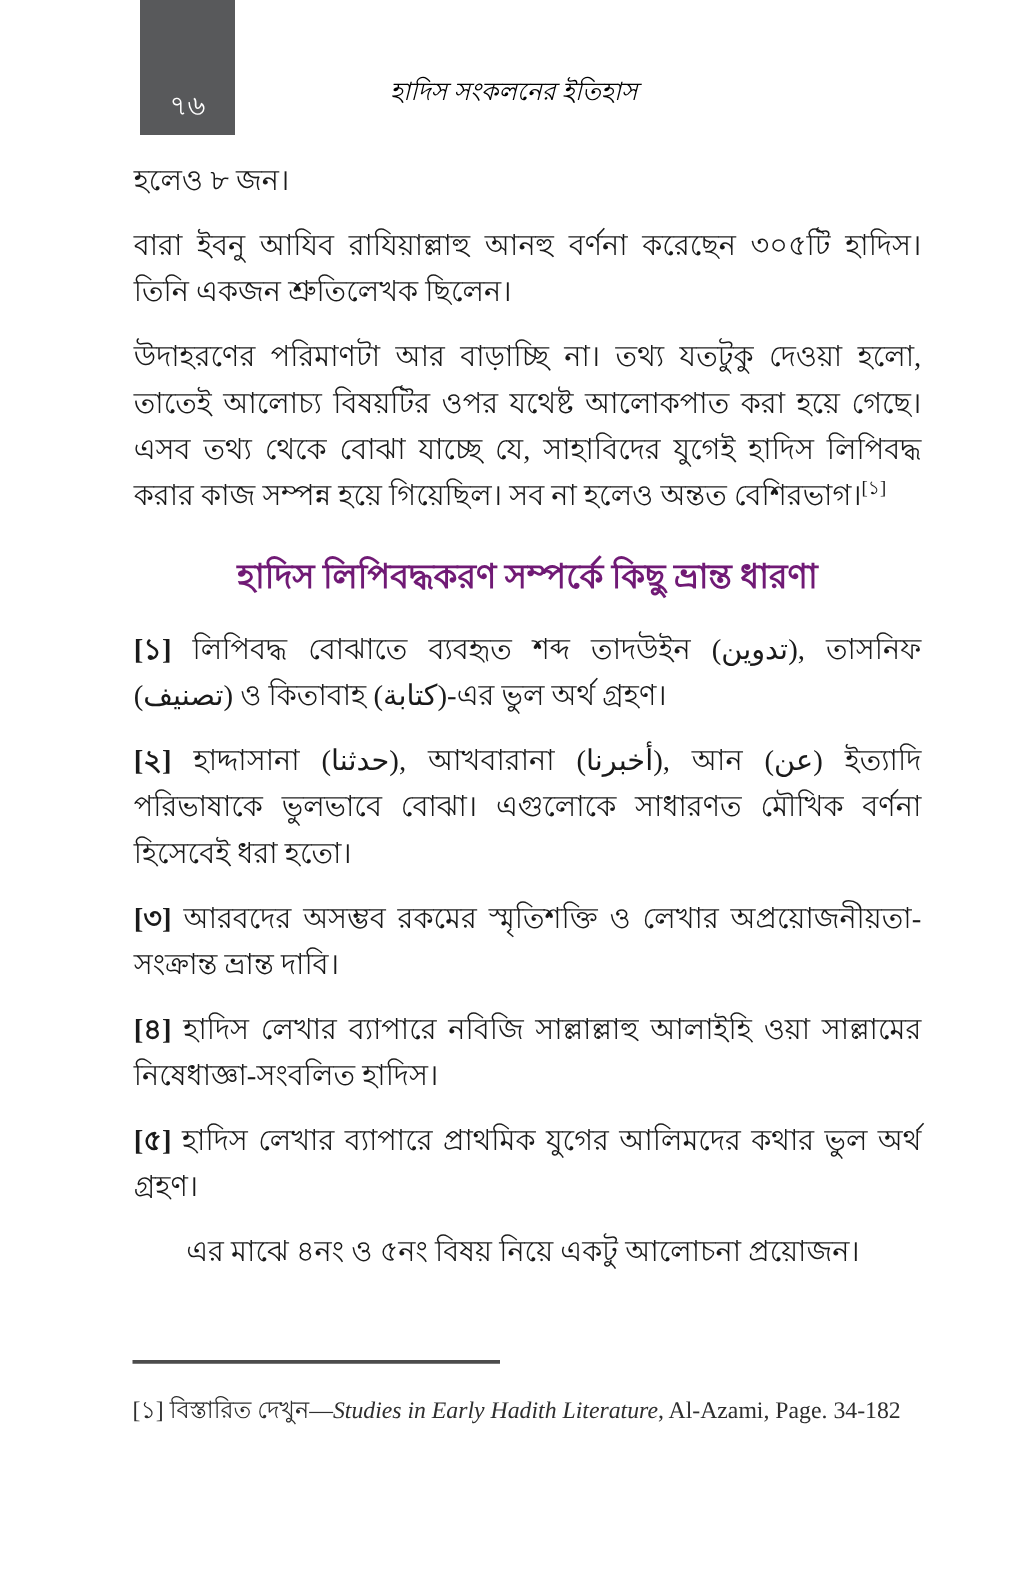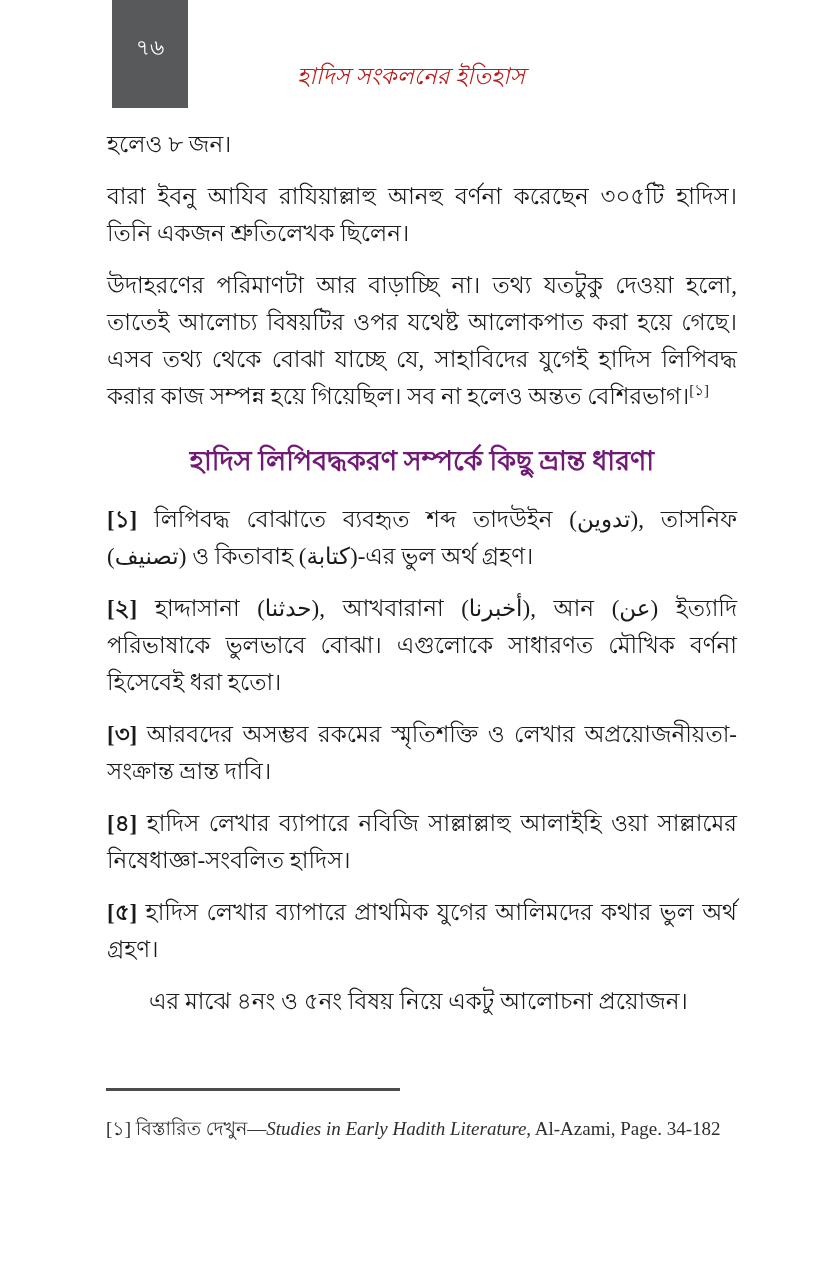--- a/index.html
+++ b/index.html
@@ -12,37 +12,37 @@
     font-family: "Liberation Serif", "DejaVu Serif", serif;
     color: #1a1a1a;
   }
   
   .pagenum-block {
     position: absolute;
     left: 112px; top: 0;
     width: 76px; height: 108px;
     background: #58595b;
     display: flex;
-    align-items: center;
+    align-items: flex-end;
     justify-content: center;
     padding-bottom: 12px;
     box-sizing: border-box;
   }
   .pagenum-block .num {
     color: #ffffff;
     font-size: 22px;
     line-height: 1;
   }
   .running-title {
     position: absolute;
     top: 58px; left: 0; right: 0;
     text-align: center;
     font-style: italic;
-    font-size: 23px;
-    color: #b91c1c;
+    font-size: 20px;
+    color: #000000;
   }
   
   .content {
     position: absolute;
     top: 126px;
     left: 107px;
     width: 630px;
     font-size: 23px;
     line-height: 37px;
     text-align: justify;

